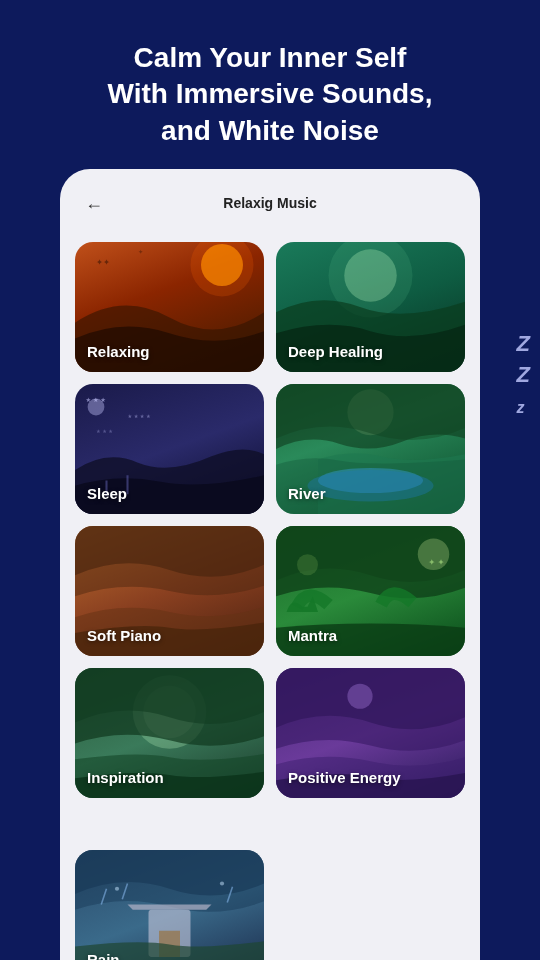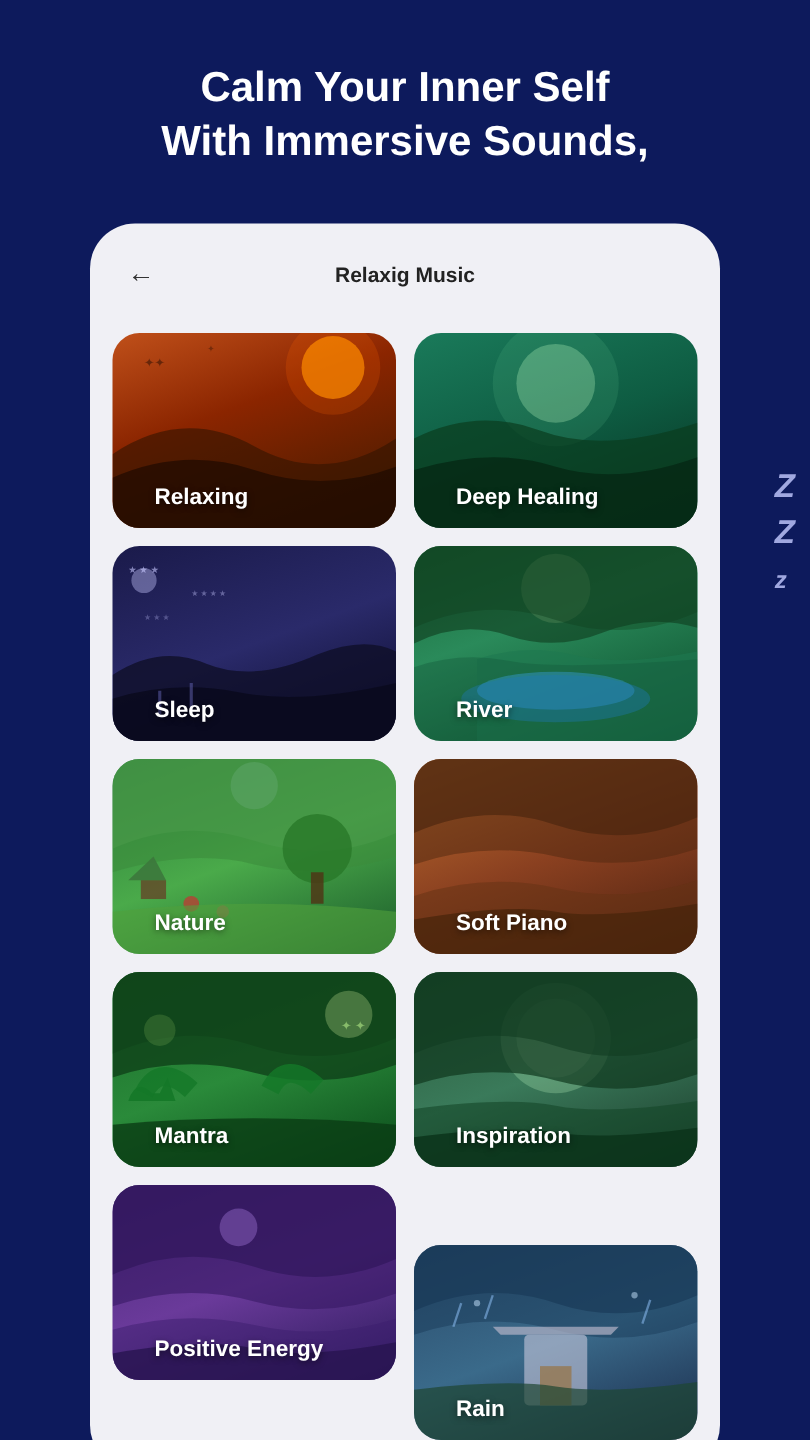--- a/index.html
+++ b/index.html
@@ -7,21 +7,21 @@
       width: 540px;
       height: 960px;
       background: #0d1a5c;
       font-family: 'Arial', sans-serif;
       overflow: hidden;
       position: relative;
     }
     .hero-text {
       text-align: center;
       color: white;
-      padding: 40px 40px 36px;
+      padding: 40px 40px 20px;
       font-size: 28px;
       font-weight: 800;
       line-height: 1.3;
     }
     .phone-card {
       background: #f0f0f5;
       border-radius: 30px;
       margin: 0 auto;
       width: 420px;
       padding: 15px 15px 20px;
@@ -58,21 +58,21 @@
     .grid-item {
       border-radius: 18px;
       overflow: hidden;
       position: relative;
       height: 130px;
       cursor: pointer;
     }
     .grid-item-label {
       position: absolute;
       bottom: 12px;
-      left: 28px;
+      left: 12px;
       color: white;
       font-size: 15px;
       font-weight: 700;
       text-shadow: 0 1px 4px rgba(0,0,0,0.5);
     }
     
     .card-relaxing {
       background: linear-gradient(160deg, #c0501a 0%, #8b2500 40%, #3d1a00 100%);
     }
     .card-deep-healing {
@@ -119,20 +119,21 @@
       font-weight: 700;
       line-height: 1.6;
     }
   </style>
 </head>
 <body>
 
 <div class="hero-text">
   <div>Calm Your Inner Self</div>
   <div>With Immersive Sounds,</div>
+  <div>and White Noise</div>
 </div>
 
 <div style="position:relative; margin: 0 auto; width: 440px;">
   <div class="zzz" style="right:-40px; top:160px; line-height:1.4; font-style:italic;">
     Z<br>Z<br><span style="font-size:16px">z</span>
   </div>
   <div class="phone-card">
     <div class="phone-header">
       <div class="back-btn">←</div>
       <div class="phone-header-title">Relaxig Music</div>
@@ -181,36 +182,20 @@
         <circle cx="90" cy="30" r="22" fill="rgba(200,255,180,0.4)"></circle>
         <path d="M0,55 Q45,35 90,50 Q135,65 180,45 L180,0 L0,0 Z" fill="rgba(20,80,40,0.5)"></path>
         <path d="M0,65 Q30,50 60,60 Q90,70 120,58 Q150,46 180,55 L180,0 L0,0 Z" fill="rgba(15,60,30,0.6)"></path>
         <path d="M40,75 Q70,65 100,72 Q130,80 180,70 L180,130 L40,130 Z" fill="rgba(30,120,80,0.6)"></path>
         <path d="M0,80 Q30,70 60,76 Q90,82 180,75 L180,130 L0,130 Z" fill="rgba(20,90,60,0.4)"></path>
         <ellipse cx="90" cy="95" rx="50" ry="12" fill="rgba(50,150,200,0.5)"></ellipse>
         <ellipse cx="90" cy="100" rx="60" ry="15" fill="rgba(30,120,180,0.4)"></ellipse>
       </svg></div>
           <div class="grid-item-label">River</div>
         </div>
-        <div class="grid-item card-nature">
-          <div class="scene">
-      <svg width="100%" height="100%" viewBox="0 0 180 130" preserveAspectRatio="xMidYMid slice">
-        <circle cx="90" cy="20" r="15" fill="rgba(200,230,255,0.5)"></circle>
-        <path d="M0,60 Q45,40 90,55 Q135,70 180,50 L180,0 L0,0 Z" fill="rgba(100,180,100,0.5)"></path>
-        <path d="M0,75 Q50,60 90,70 Q130,80 180,65 L180,0 L0,0 Z" fill="rgba(60,140,60,0.6)"></path>
-        <rect x="18" y="80" width="16" height="12" fill="rgba(100,70,40,0.8)"></rect>
-        <polygon points="10,80 34,80 26,65 " fill="rgba(60,120,60,0.9)"></polygon>
-        <circle cx="130" cy="60" r="22" fill="rgba(40,120,40,0.8)"></circle>
-        <rect x="126" y="75" width="8" height="20" fill="rgba(80,50,20,0.8)"></rect>
-        <circle cx="50" cy="95" r="5" fill="rgba(200,50,50,0.7)"></circle>
-        <circle cx="70" cy="100" r="4" fill="rgba(180,80,80,0.6)"></circle>
-        <path d="M0,100 Q90,90 180,100 L180,130 L0,130 Z" fill="rgba(80,160,60,0.6)"></path>
-      </svg></div>
-          <div class="grid-item-label">Nature</div>
-        </div>
         <div class="grid-item card-soft-piano">
           <div class="scene">
       <svg width="100%" height="100%" viewBox="0 0 180 130" preserveAspectRatio="xMidYMid slice">
         <path d="M0,50 Q45,30 90,45 Q135,60 180,40 L180,0 L0,0 Z" fill="rgba(60,30,10,0.6)"></path>
         <path d="M0,70 Q45,55 90,65 Q135,75 180,60 L180,0 L0,0 Z" fill="rgba(80,40,15,0.5)"></path>
         <path d="M0,90 Q45,75 90,85 Q135,95 180,80 L180,130 L0,130 Z" fill="rgba(100,50,20,0.5)"></path>
         <path d="M0,105 Q60,95 90,100 Q120,105 180,95 L180,130 L0,130 Z" fill="rgba(70,35,10,0.7)"></path>
       </svg></div>
           <div class="grid-item-label">Soft Piano</div>
         </div>

